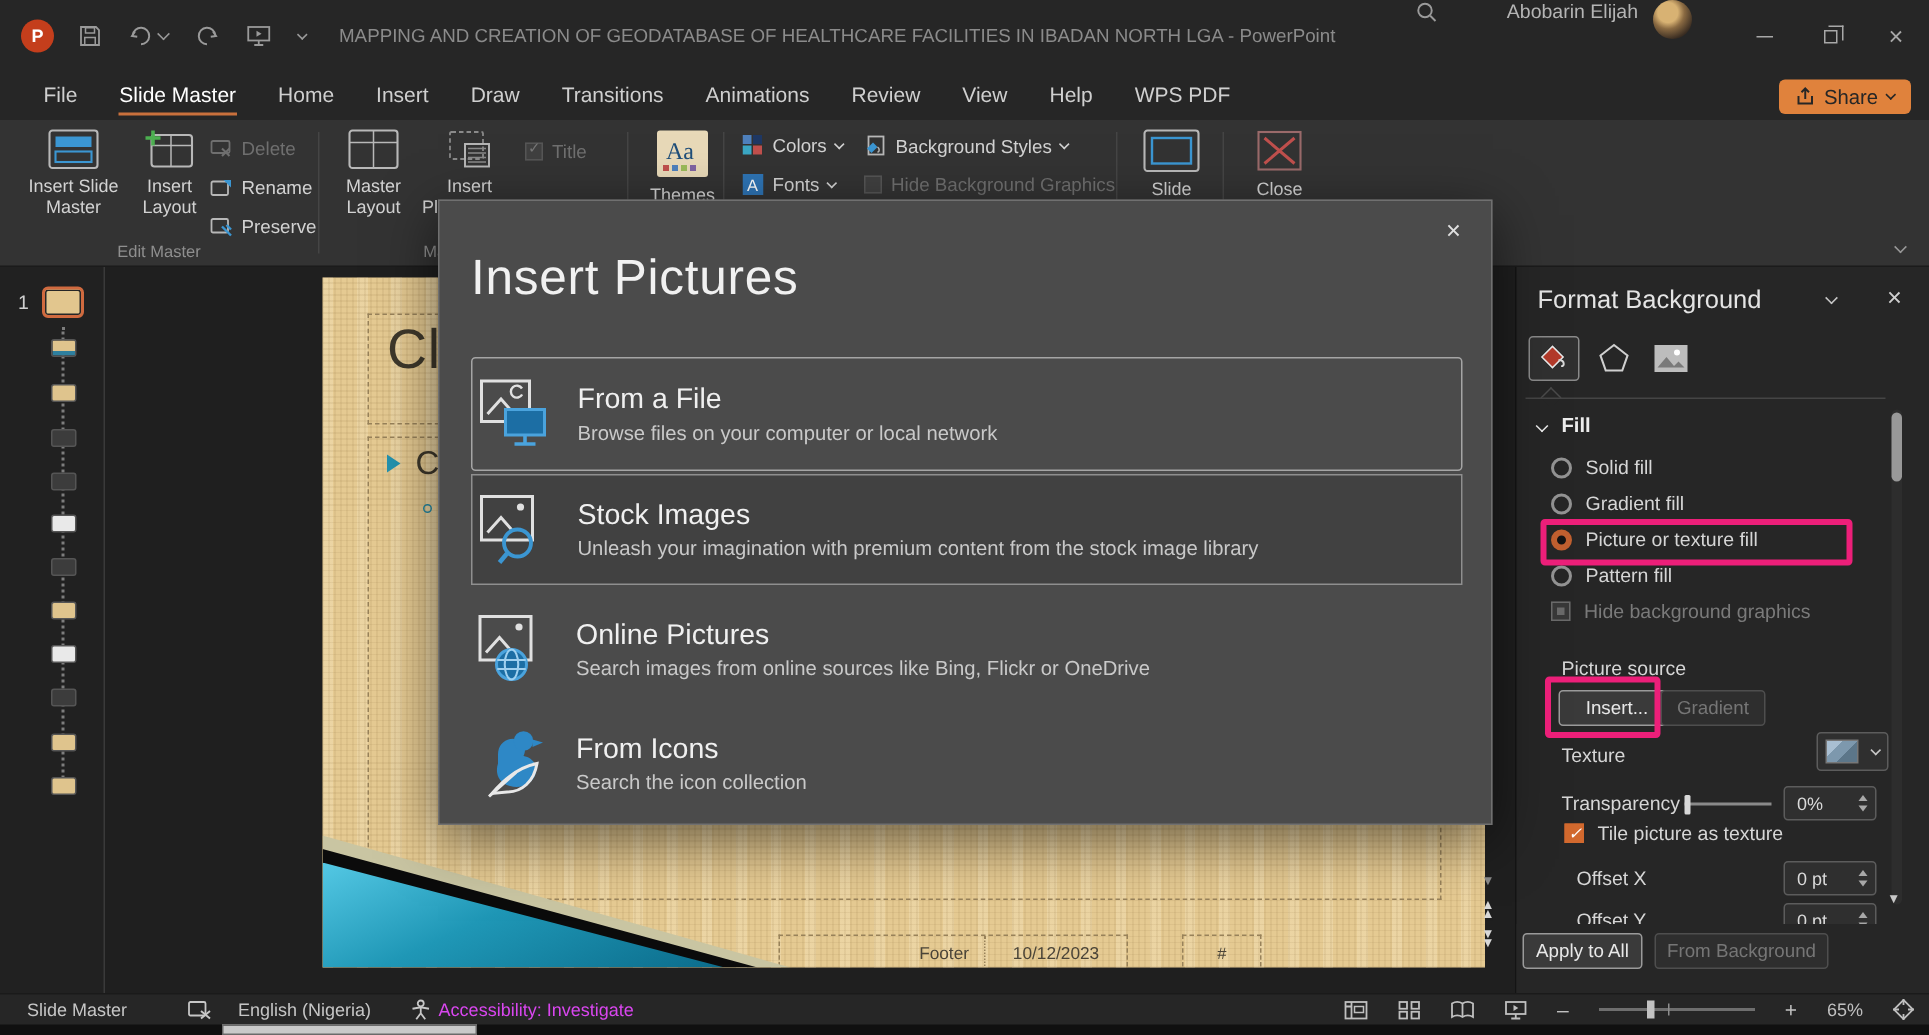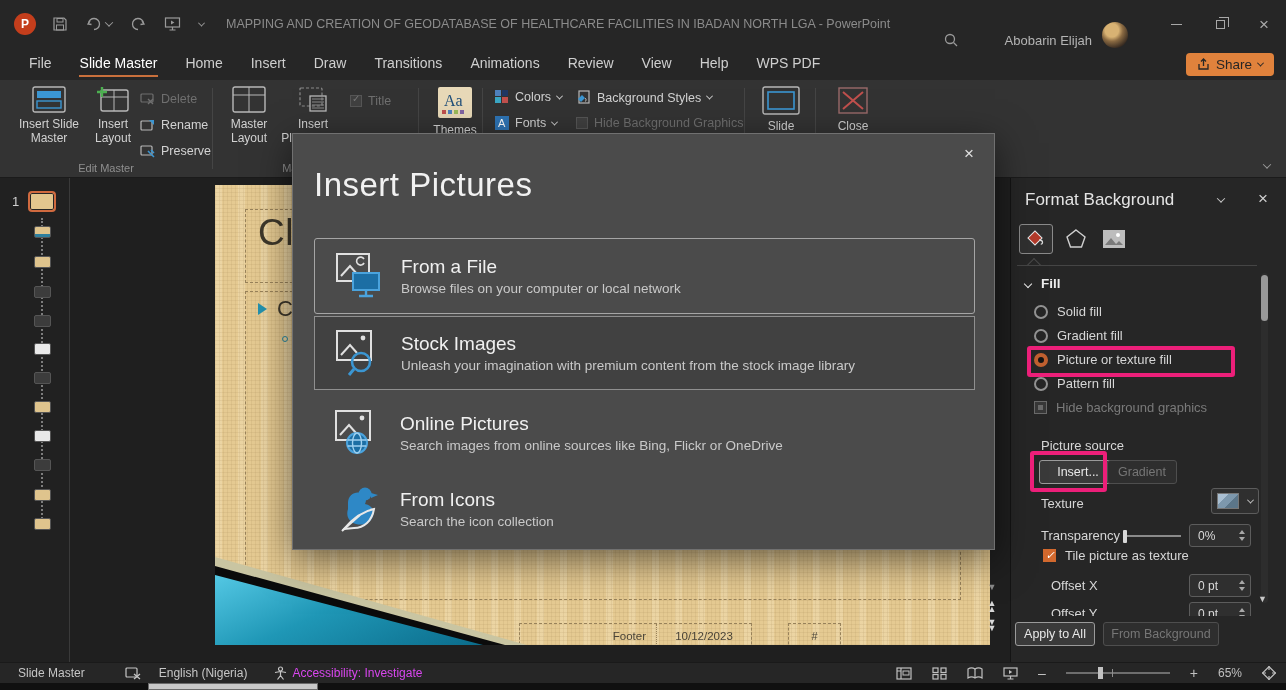--- a/index.html
+++ b/index.html
@@ -7,21 +7,21 @@
     font-family:"Liberation Sans",sans-serif;-webkit-font-smoothing:antialiased}
   .app{position:relative;width:1286px;height:690px;background:#262626;color:#d8d8d8;font-size:13px}
 
   
   .titlebar{position:absolute;top:0;left:0;right:0;height:48px;background:#262626;display:flex;align-items:center}
   .pp-logo{width:22px;height:22px;border-radius:50%;background:#c43e1c;color:#fff;font-weight:bold;
     font-size:12px;display:flex;align-items:center;justify-content:center;margin:0 16px 0 14px}
   .qat{display:flex;align-items:center;gap:18px;color:#9a9a9a}
   .qat-btn{display:inline-flex;align-items:center;gap:3px;cursor:default}
   .doc-title{margin-left:22px;color:#8b8b8b;font-size:12.5px;white-space:nowrap;overflow:hidden;flex:1}
-  .tb-right{display:flex;align-items:flex-end;margin-left:auto}
+  .tb-right{display:flex;align-items:flex-start;margin-left:auto}
   .search-btn{color:#9a9a9a;margin-right:46px}
   .user-name{color:#b4b4b4;font-size:13px;margin-right:10px}
   .avatar{width:26px;height:26px;border-radius:50%;margin-right:26px;
     background:radial-gradient(circle at 38% 32%,#d8b273 0 28%,#8a6a42 46%,#3a2d22 75%,#181310 100%)}
   .winbtn{width:44px;height:48px;display:flex;align-items:center;justify-content:center;color:#a8a8a8;font-size:15px}
   .min-line{width:11px;height:1px;background:currentColor;display:inline-block}
   .restore-box{position:relative;width:9px;height:9px;border:1px solid currentColor;display:inline-block}
   .restore-box::after{content:"";position:absolute;left:2px;top:-4px;width:9px;height:9px;border:1px solid currentColor;
     border-left:none;border-bottom:none}
   .x-glyph::after{content:"×";font-size:17px;line-height:1}
@@ -129,21 +129,21 @@
   .pscroll-thumb{position:absolute;left:0;top:2px;width:7px;height:46px;background:#989898;border-radius:4px}
   .pscroll-arrow{position:absolute;left:247px;top:416px;color:#c8c8c8;font-size:9px}
   .panel-btnbar{position:absolute;left:0;bottom:0;width:276px;height:46px;background:#262626}
 
   
   .overlay-shadow{position:absolute;left:292px;top:133px;width:703px;height:417px;z-index:50;
     background:#4b4b4b;border:1px solid #707070;box-shadow:0 10px 36px rgba(0,0,0,.55)}
   .dlg-x{position:absolute;right:14px;top:8px;color:#e0e0e0;font-size:16px;width:22px;height:22px;
     display:flex;align-items:center;justify-content:center}
   .dlg-title{position:absolute;left:21px;top:32px;font-size:33px;font-weight:400;color:#f1f1f1;letter-spacing:.5px}
-  .dlg-opt{position:absolute;left:21px;width:661px;display:flex;align-items:center;gap:14px;padding:8px 20px}
+  .dlg-opt{position:absolute;left:21px;width:661px;display:flex;align-items:center;gap:14px;padding:8px 4px}
   .dlg-opt .txt .t1{font-size:19px;color:#f0f0f0;margin-bottom:3px}
   .dlg-opt .txt .t2{font-size:13.5px;color:#c9c9c9}
   .opt-focus{border:1px solid #a5a5a5;border-radius:3px}
   .opt-hover{border:1px solid #8f8f8f;background:#414141}
   .dlg-icon{width:52px;height:48px;flex:none;position:relative}
 
   
   .statusbar{position:absolute;left:0;top:662px;right:0;height:21px;background:#262626;border-top:1px solid #1a1a1a;
     display:flex;align-items:center;font-size:12px;color:#c6c6c6}
   .sb-item{margin-left:18px;display:flex;align-items:center;gap:6px;white-space:nowrap}

